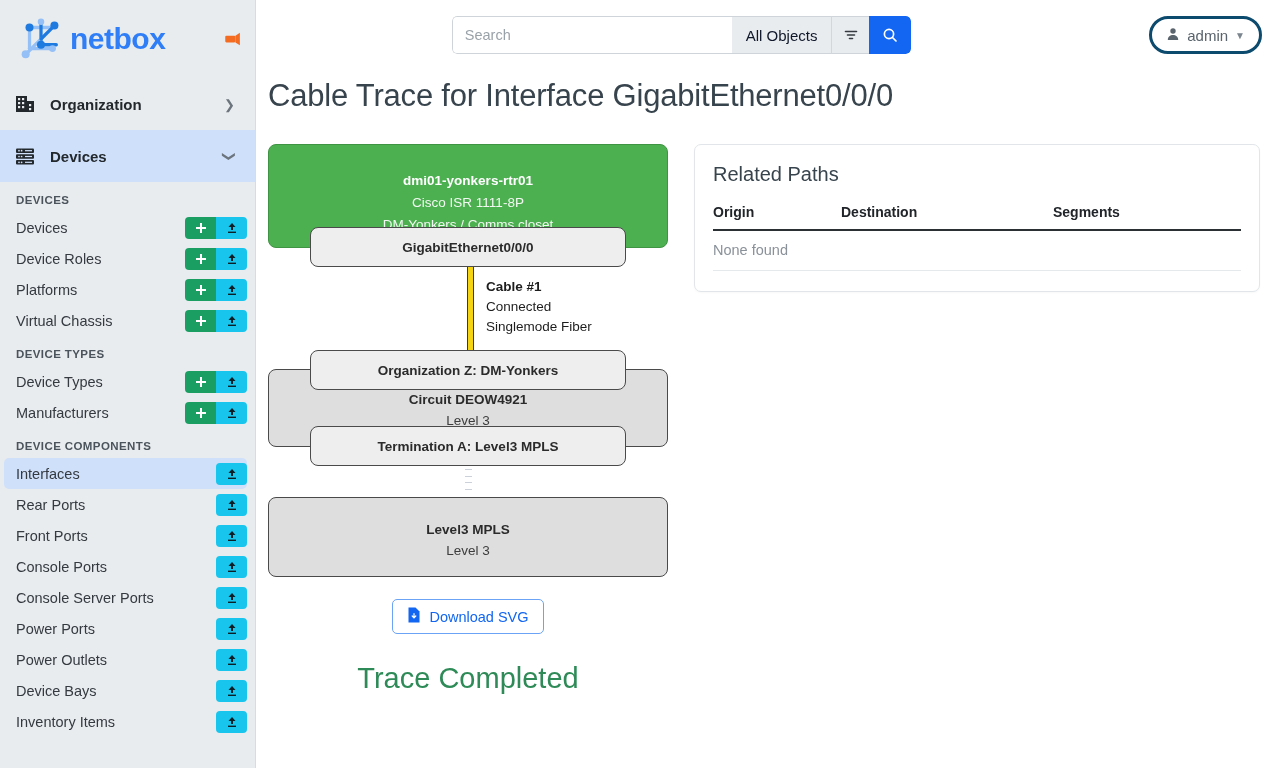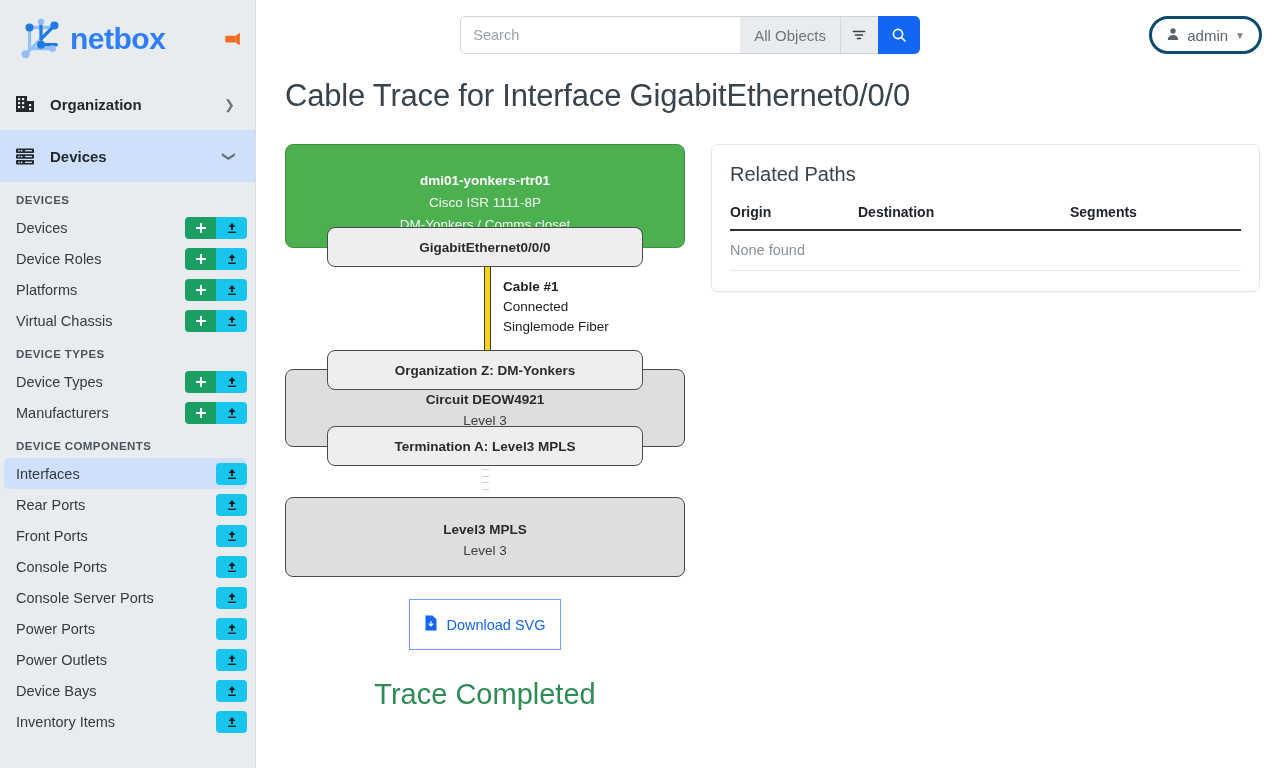--- a/index.html
+++ b/index.html
@@ -6,21 +6,21 @@
   html, body {
     margin: 0; padding: 0;
     width: 1280px; height: 768px;
     overflow: hidden;
     background: #ffffff;
     font-family: "Liberation Sans", sans-serif;
     color: #2d3840;
   }
 
   
-  .app { display: flex; width: 1280px; height: 600px; gap: 17px; }
+  .app { display: flex; width: 1280px; height: 600px; }
 
   
   .sidebar {
     width: 256px; min-width: 256px; height: 768px;
     background: #e9ecef;
     border-right: 1px solid #d8dce0;
     overflow: hidden;
     position: relative;
   }
   .brand {
@@ -94,21 +94,21 @@
     border: 1px solid #ced4da; border-right: none;
     border-radius: 5px 0 0 5px;
     padding: 0 12px; font-size: 14.5px; color: #495057;
     background: #fff; outline: none;
     font-family: "Liberation Sans", sans-serif;
   }
   .search-input::placeholder { color: #9aa2a9; }
   .search-scope {
     display: flex; align-items: center; padding: 0 14px;
     background: #e9ecef; border: 1px solid #ced4da; border-left: none; border-right: none;
-    font-size: 15px; color: #737373; white-space: nowrap;
+    font-size: 15px; color: #0f172a; white-space: nowrap;
   }
   .search-filter {
     display: flex; align-items: center; justify-content: center;
     width: 38px; background: #e9ecef;
     border: 1px solid #ced4da; border-left: 1px solid #d2d7db; border-right: none;
     color: #343a40;
   }
   .search-go {
     display: flex; align-items: center; justify-content: center;
     width: 42px; background: #1266f1; color: #fff;
@@ -195,23 +195,23 @@
   .node-provider {
     background: #dedede; color: #2b2b2b;
     height: 80px; margin-top: 8px;
     padding-top: 24px;
   }
   .node-provider .n-sub { color: #3d3d3d; margin-top: 6px; }
 
   .dl-wrap { text-align: center; margin-top: 22px; }
   .dl-btn {
     display: inline-flex; align-items: center; gap: 8px;
-    padding: 15px 14px; font-size: 14.5px;
+    padding: 7px 14px; font-size: 14.5px;
     color: #1266f1; background: #fff;
-    border: 1px solid #6ba4f7; border-radius: 0;
+    border: 1px solid #6ba4f7; border-radius: 5px;
   }
   .dl-btn svg { width: 14px; height: 16px; }
 
   .trace-status {
     text-align: center; margin-top: 28px;
     font-size: 29px; color: #2e8b57; font-weight: 400;
   }
 
   
   .card {

